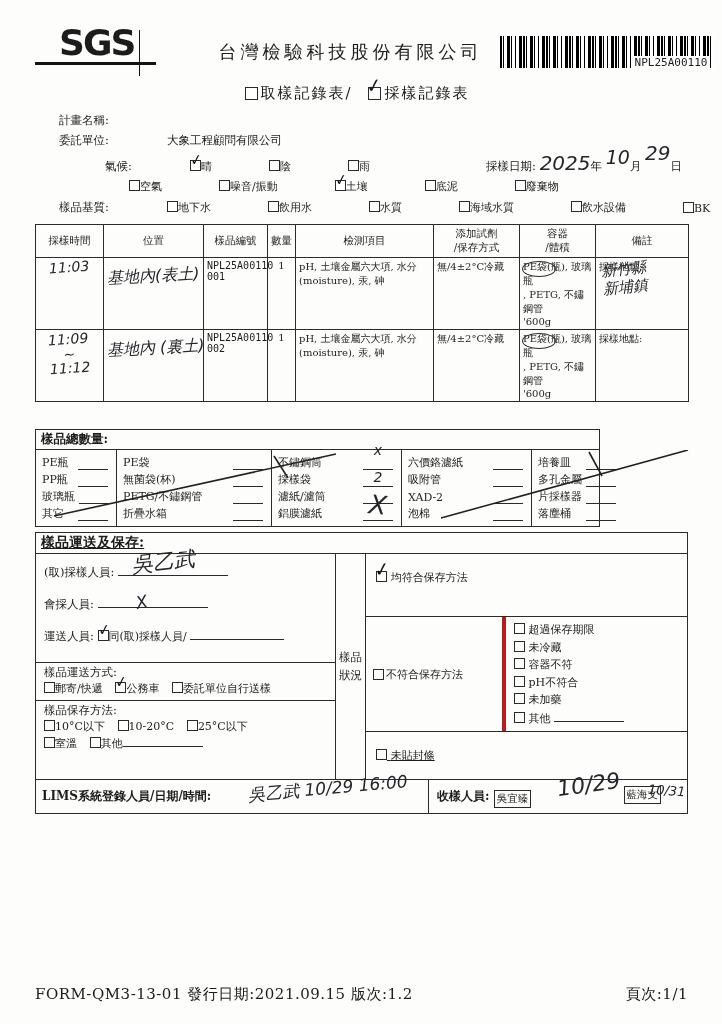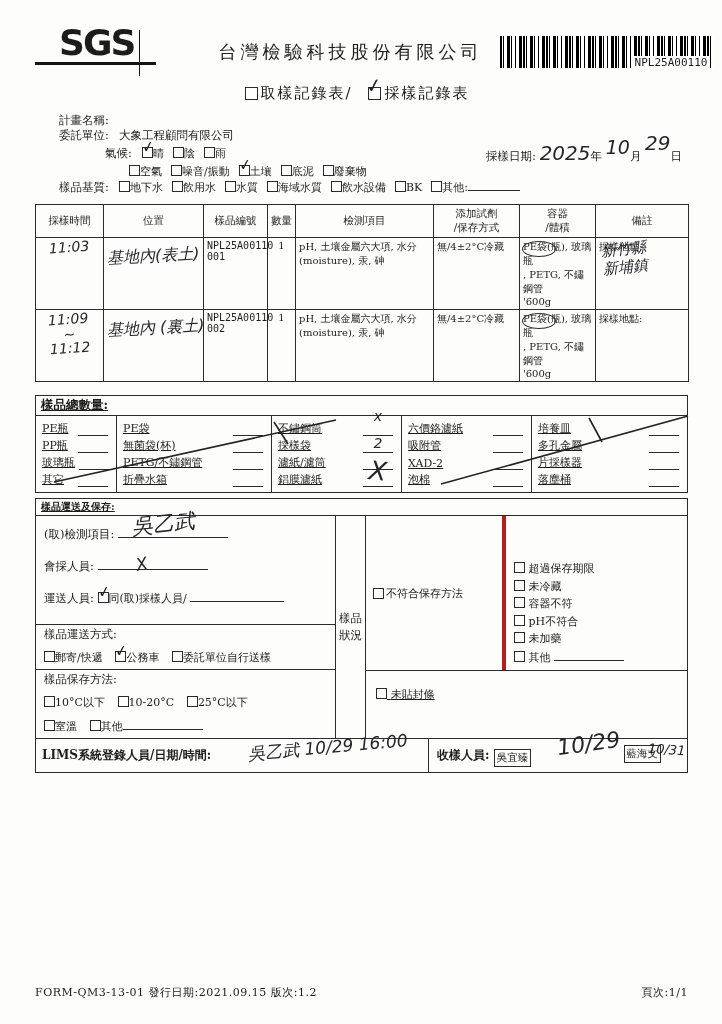--- a/index.html
+++ b/index.html
@@ -32,21 +32,21 @@
   .blank{display:inline-block;border-bottom:1px solid #2a2a2a;height:11px;vertical-align:baseline;}
   .hw{font-family:"DejaVu Sans","Liberation Sans",sans-serif;font-style:italic;color:#25252b;line-height:1;}
   .pre{white-space:pre-line;}
 
   
   .title-row{text-align:center;margin-top:16px;font-size:15px;letter-spacing:2px;}
   .title-row .cb{width:13px;height:13px;margin-right:3px;vertical-align:-2px;}
 
   
   .info{margin-top:10px;font-size:11.5px;}
-  .info-line{display:flex;align-items:center;}
+  .info-line{margin-top:5px;display:flex;align-items:flex-end;gap:48px;}
   .ilabel{margin-right:10px;white-space:nowrap;}
   .indent1{padding-left:24px;}
   .indent2{padding-left:70px;}
   .date-wrap{margin-left:auto;margin-right:6px;white-space:nowrap;position:relative;}
   .hw-year{font-size:20px;}
   .hw-month{font-size:19px;display:inline-block;transform:translateY(-6px);}
   .hw-day{font-size:20px;display:inline-block;transform:translateY(-10px);}
 
   
   table.stable{border-collapse:collapse;width:653px;margin-top:9px;table-layout:fixed;}
@@ -58,65 +58,65 @@
   .td-center{text-align:center;vertical-align:middle;}
   .hw-time{font-size:14px;transform:rotate(-4deg);display:inline-block;white-space:pre-line;line-height:1.05;}
   .hw-loc{font-size:16px;transform:rotate(-3deg);display:inline-block;margin-top:8px;white-space:nowrap;}
   .mono{font-family:"DejaVu Sans Mono","Liberation Mono",monospace;font-size:10px;}
   .note-cell{position:relative;}
   .hw-note{position:absolute;left:6px;top:2px;font-size:15px;transform:rotate(-6deg);white-space:pre-line;line-height:1.2;}
   .ctn-cell{position:relative;}
   .oval{position:absolute;left:2px;top:3px;width:32px;height:14px;border:1.4px solid #2b2b2b;border-radius:50%;}
 
   
-  .qty{border:1.5px solid #2b2b2b;width:653px;margin-top:13px;box-sizing:border-box;text-decoration:underline;}
+  .qty{border:1.5px solid #2b2b2b;width:565px;margin-top:27px;box-sizing:border-box;}
   .qty-title{font-weight:bold;font-size:12.5px;padding:1px 5px;border-bottom:1.5px solid #2b2b2b;}
   .qty-body{display:grid;grid-template-columns:80px 155px 130px 130px 1fr;position:relative;}
   .qcol{padding:3px 8px 5px 6px;}
   .qcol + .qcol{border-left:1px solid #2b2b2b;}
   .qitem{display:flex;justify-content:space-between;align-items:flex-end;height:17px;font-size:10.5px;white-space:nowrap;}
   .qblank{width:30px;border-bottom:1px solid #2a2a2a;text-align:center;height:13px;flex:none;margin-left:4px;}
   .qv{font-size:14px;display:inline-block;transform:translateY(-3px);}
   .qv-up{transform:translateY(-13px);}
   .qv-big{font-size:26px;transform:translateY(2px) rotate(6deg);}
   .strikes{position:absolute;left:0;top:0;width:653px;height:76px;pointer-events:none;}
 
   
   .tp{border:1.5px solid #2b2b2b;width:653px;margin-top:5px;box-sizing:border-box;}
-  .tp-title{font-weight:bold;font-size:10px;padding:1px 5px;border-bottom:1.5px solid #2b2b2b;text-decoration:underline;}
+  .tp-title{font-weight:bold;font-size:14px;padding:1px 5px;border-bottom:1.5px solid #2b2b2b;text-decoration:underline;}
   .tp-body{display:grid;grid-template-columns:300px 30px 1fr;}
   .tleft{border-right:1px solid #2b2b2b;}
   .sec1{height:98px;padding:10px 8px 0;font-size:11.5px;position:relative;}
   .fline{margin-bottom:16px;white-space:nowrap;}
   .hw-sign{position:absolute;left:96px;top:-2px;font-size:21px;transform:rotate(-6deg);}
   .hw-x{position:absolute;left:100px;top:40px;font-size:17px;transform:rotate(-12deg);}
   .sec2,.sec3{border-top:1px solid #2b2b2b;padding:2px 8px 4px;font-size:11.5px;}
-  .secline{margin-top:8px;white-space:nowrap;}
+  .secline{margin-top:1px;white-space:nowrap;}
   .tmid{border-right:1px solid #2b2b2b;display:flex;align-items:center;justify-content:center;
         font-size:11.5px;text-align:center;white-space:pre-line;line-height:1.5;}
   .r1{height:46px;border-bottom:1px solid #2b2b2b;padding:16px 10px 0;font-size:11.5px;}
   .r2{display:grid;grid-template-columns:140px 1fr;border-bottom:1px solid #2b2b2b;}
   .r2a{border-right:4px solid #b91c1c;display:flex;align-items:center;padding:0 7px;font-size:11.5px;}
-  .r2b{padding:5px 8px 4px;margin-top:40px;}
+  .r2b{padding:5px 8px 4px;}
   .reason{height:17.5px;font-size:11px;white-space:nowrap;}
   .r3{padding:16px 10px;font-size:11.5px;text-decoration:underline;}
 
   
   .lims{border:1.5px solid #2b2b2b;border-top:none;width:653px;display:flex;height:34px;box-sizing:border-box;}
   .lims-left{flex:1;padding:8px 6px 0;font-weight:bold;font-size:12px;position:relative;white-space:nowrap;}
   .hw-lims{position:absolute;left:212px;top:0px;font-size:17px;transform:rotate(-5deg);font-weight:normal;white-space:nowrap;}
   .lims-right{width:250px;border-left:1.5px solid #2b2b2b;padding:8px 0 0 8px;font-weight:bold;font-size:12px;position:relative;white-space:nowrap;}
   .stamp{display:inline-block;border:1.5px solid #2b2b2b;font-size:10.5px;padding:1px 2px;font-weight:normal;vertical-align:-2px;}
   .hw-d1{position:absolute;left:128px;top:-6px;font-size:22px;transform:rotate(-8deg);font-weight:normal;}
   .hw-d2{position:absolute;right:2px;top:4px;font-size:13px;transform:rotate(4deg);font-weight:normal;}
   .stamp2{position:absolute;right:26px;top:6px;}
 
   
   .footer{position:absolute;left:35px;right:34px;top:985px;display:flex;justify-content:space-between;
-          font-size:11px;letter-spacing:0.5px;}
+          font-size:15px;letter-spacing:0.5px;}
 </style>
 </head>
 <body>
 
 <div class="page">
 <div class="content">
 
   <div class="header">
     <div class="sgs">
       <span>SGS</span>
@@ -343,21 +343,21 @@
       </div>
     </div>
   </div>
 
   <div class="tp">
     <div class="tp-title">樣品運送及保存:</div>
     <div class="tp-body">
       <div class="tleft">
         <div class="sec1">
           <div class="fline">
-            <span>(取)檢測項目:</span>
+            <span>(取)採樣人員:</span>
             <span class="blank" style="width:110px"></span>
             <span class="hw hw-sign">吳乙武</span>
           </div>
           <div class="fline">
             <span>會採人員:</span>
             <span class="blank" style="width:110px"></span>
             <span class="hw hw-x">X</span>
           </div>
           <div class="fline">
             <span>運送人員:</span>
@@ -384,20 +384,24 @@
             <span class="opt"><span class="cb"></span><span class="lbl">室溫</span></span>
             <span class="opt"><span class="cb"></span><span class="lbl">其他</span><span class="blank" style="width:80px"></span></span>
           </div>
         </div>
       </div>
 
       <div class="tmid">樣品
 狀況</div>
 
       <div class="tright">
+        <div class="r1">
+          <span class="cb"><i class="tick big"></i></span>
+          <span class="lbl">均符合保存方法</span>
+        </div>
         <div class="r2">
           <div class="r2a">
             <span class="cb" style="margin-right:2px;"></span>
             <span class="lbl">不符合保存方法</span>
           </div>
           <div class="r2b">
             <div class="reason"><span class="cb"></span> <span class="lbl">超過保存期限</span></div>
             <div class="reason"><span class="cb"></span> <span class="lbl">未冷藏</span></div>
             <div class="reason"><span class="cb"></span> <span class="lbl">容器不符</span></div>
             <div class="reason"><span class="cb"></span> <span class="lbl">pH不符合</span></div>

